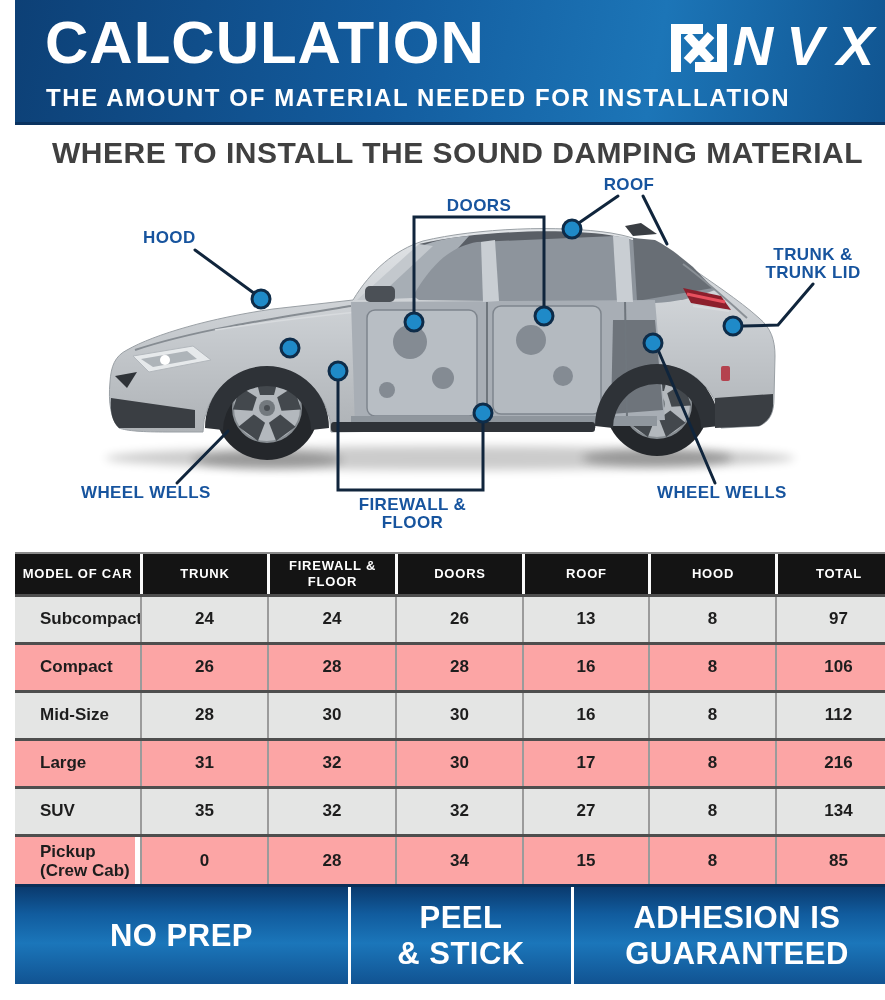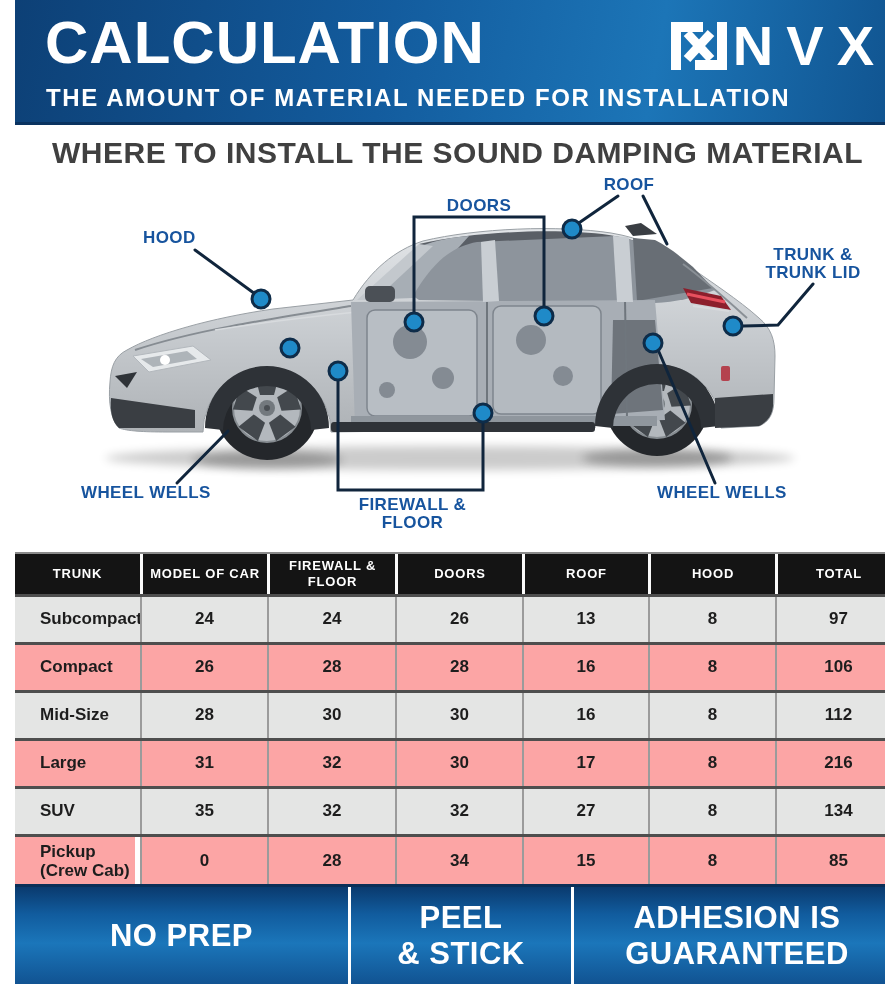--- a/index.html
+++ b/index.html
@@ -7,21 +7,21 @@
           font-family:"Liberation Sans",sans-serif;margin-left:15px;}
 
   
   .header{position:absolute;left:0;top:0;width:885px;height:122px;
           background:linear-gradient(100deg,#0d4076 0%,#135c9e 42%,#1c75b7 72%,#10538f 100%);
           border-bottom:3px solid #0a3360;}
   .header-title{position:absolute;left:30px;top:8px;color:#ffffff;font-size:60px;font-weight:800;
           letter-spacing:1px;white-space:nowrap;}
   .header-sub{position:absolute;left:31px;top:84px;color:#ffffff;font-size:24px;font-weight:700;
           letter-spacing:1.6px;white-space:nowrap;}
-  .logo{position:absolute;right:26px;top:18px;display:flex;align-items:center;gap:4px;}
+  .logo{position:absolute;right:26px;top:18px;display:flex;align-items:flex-end;gap:4px;font-style:italic;}
   .logo-text{color:#ffffff;font-size:56px;font-weight:700;letter-spacing:13px;line-height:1;
           margin-right:-13px;}
 
   
   .where-heading{position:absolute;left:0;top:136px;width:885px;text-align:center;
           color:#404040;font-size:30px;font-weight:800;letter-spacing:.5px;white-space:nowrap;}
 
   
   .diagram{position:absolute;left:0;top:170px;width:885px;height:380px;}
   .diagram svg{position:absolute;left:0;top:0;}
@@ -213,22 +213,22 @@
     <div class="lbl" style="left:66px;top:314px;">WHEEL WELLS</div>
     <div class="lbl" style="left:642px;top:314px;">WHEEL WELLS</div>
     <div class="lbl center" style="left:320px;top:326px;width:155px;">
       <div>FIREWALL &amp;</div>
       <div>FLOOR</div>
     </div>
   </div>
 
   <div class="table">
     <div class="trow thead">
+      <div class="cell">MODEL OF CAR</div>
       <div class="cell">TRUNK</div>
-      <div class="cell">MODEL OF CAR</div>
       <div class="cell" style="padding:0 18px;">FIREWALL &amp; FLOOR</div>
       <div class="cell">DOORS</div>
       <div class="cell">ROOF</div>
       <div class="cell">HOOD</div>
       <div class="cell">TOTAL</div>
     </div>
 
     <div class="trow tbody-row row-even">
       <div class="cell model">Subcompact</div>
       <div class="cell">24</div>

